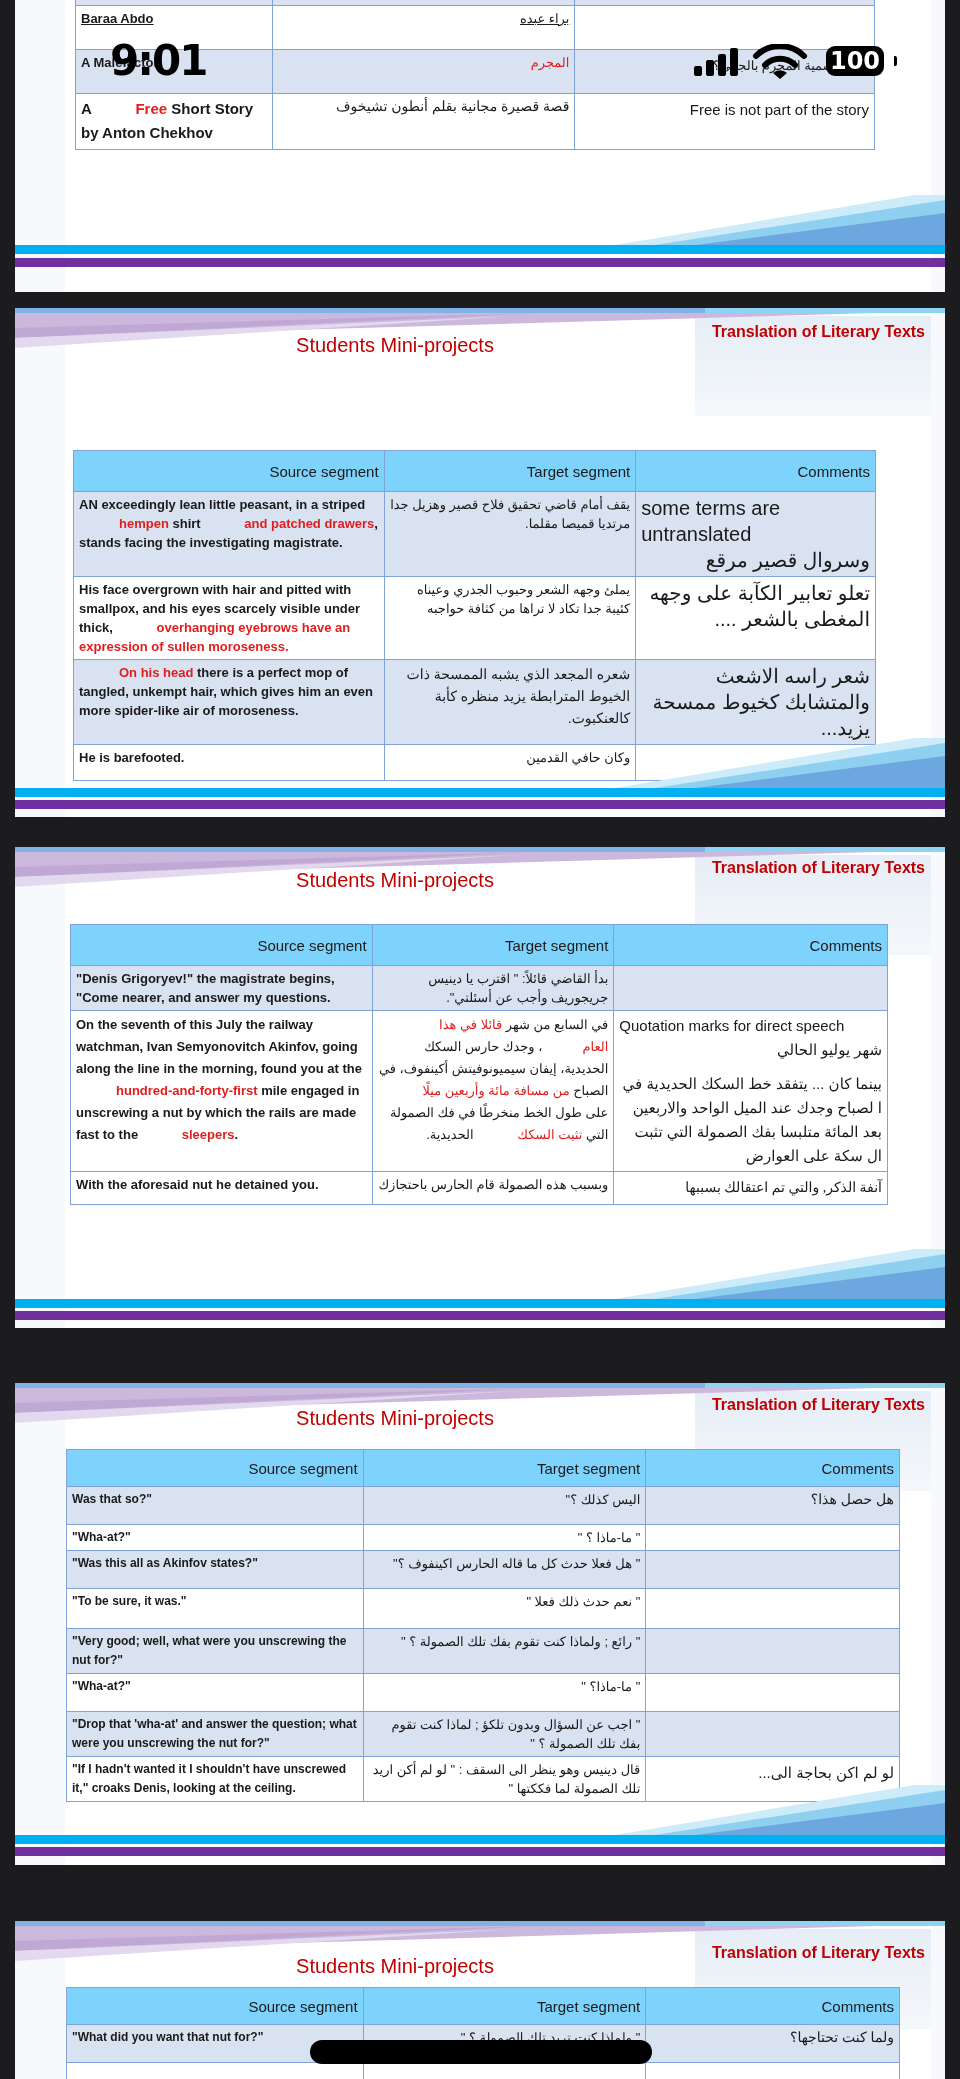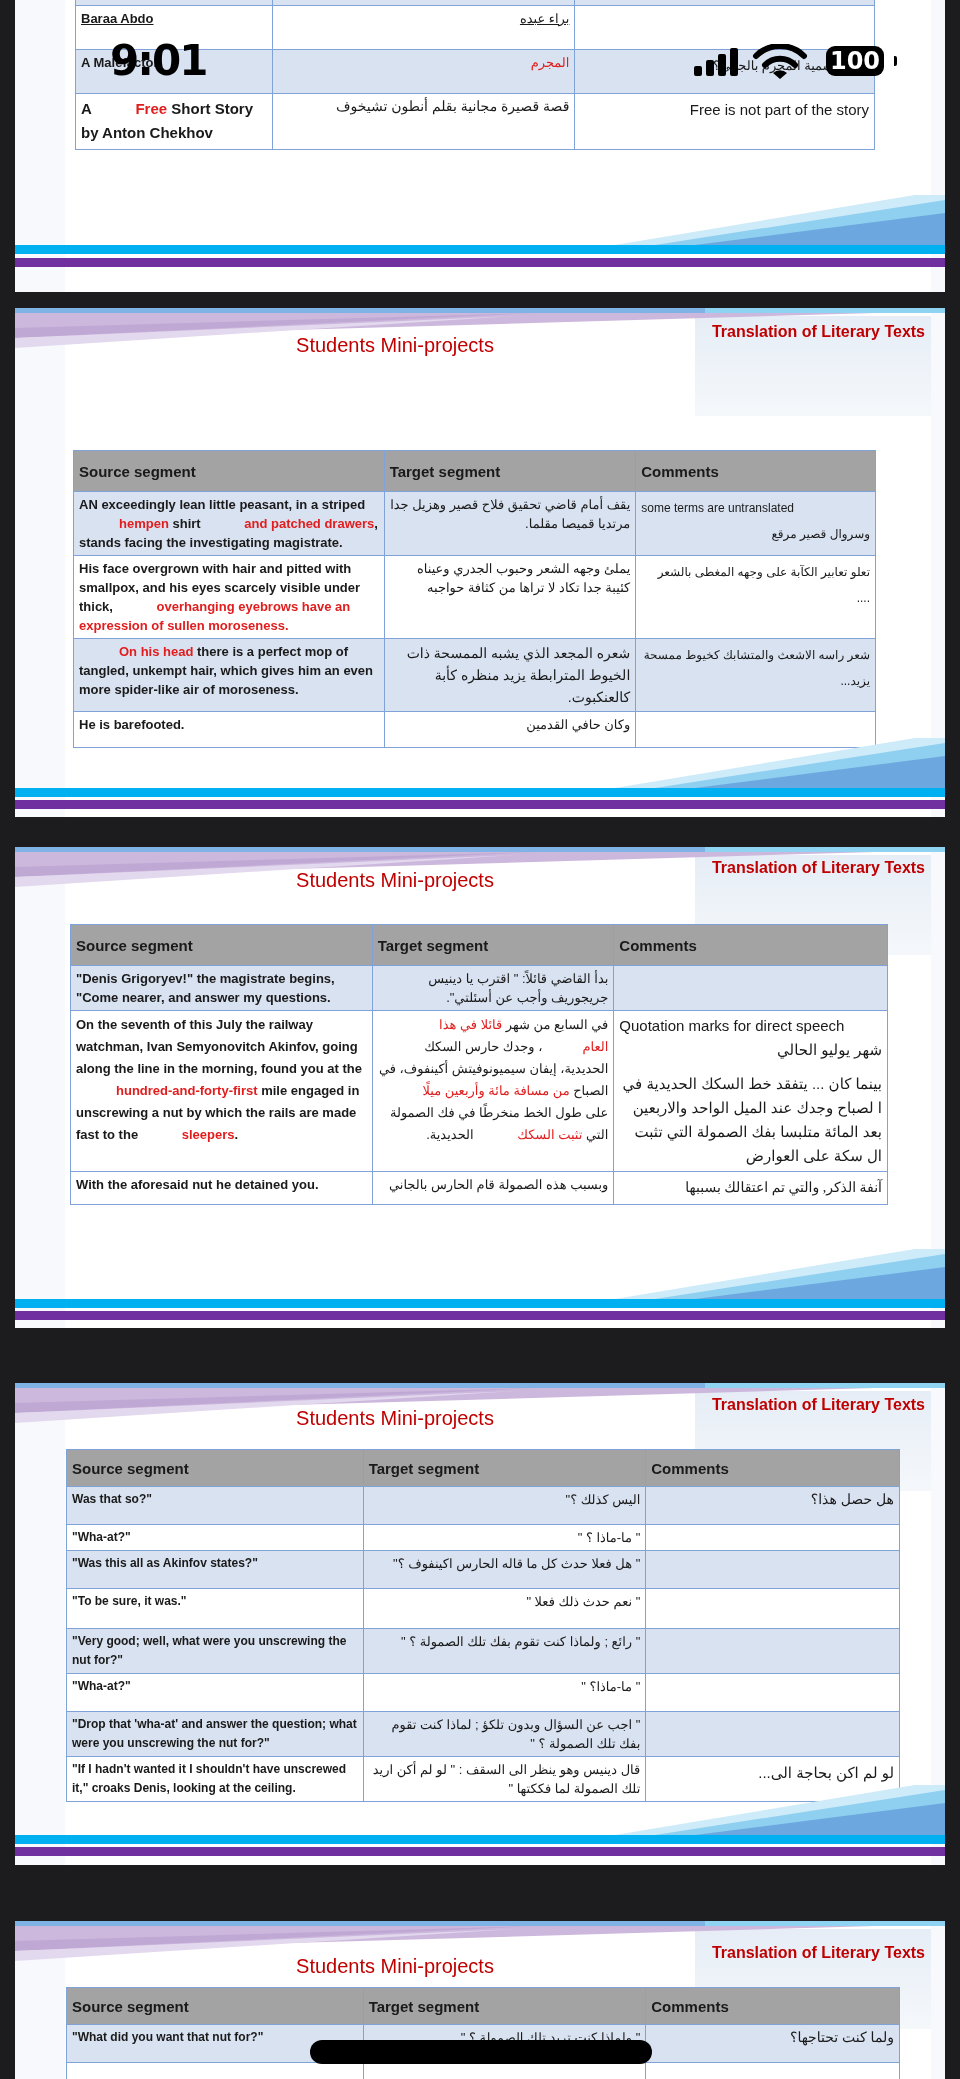--- a/index.html
+++ b/index.html
@@ -7,25 +7,25 @@
   .slide { position:absolute; left:15px; width:930px; background:#ffffff; overflow:hidden; }
   .slide .leftstrip { position:absolute; left:0; top:0; bottom:0; width:50px; background:#f7f9fc; }
   .slide .rightstrip { position:absolute; right:0; top:0; bottom:0; width:14px; background:#f7f9fc; }
   .topdeco { position:absolute; left:0; top:0; width:930px; height:60px; }
   .header-pane { position:absolute; right:14px; top:8px; width:236px; height:100px; background:linear-gradient(180deg,#e6edf6 0%,#f5f8fb 100%); }
   .title-main { position:absolute; left:0; width:760px; text-align:center; color:#c00000; font-weight:normal; font-size:20px; }
   .title-side { position:absolute; right:20px; color:#c00000; font-weight:bold; font-size:16px; }
   .bands { position:absolute; left:0; width:930px; height:60px; }
   table.seg { position:absolute; border-collapse:collapse; font-family:"Liberation Sans", sans-serif; font-size:13px; color:#1a1a1a; }
   table.seg td, table.seg th { border:1px solid #7fa2d8; padding:3px 5px; vertical-align:top; line-height:19px; }
-  table.seg th { text-align:left; font-weight:bold; font-size:15px; background:#a3a3a3; height:34px; vertical-align:middle; }
+  table.seg th { text-align:right; font-weight:normal; font-size:15px; background:#7dd3fc; height:34px; vertical-align:middle; }
   table.seg tr.shade td { background:#d9e2f1; }
   table.seg td.src { font-weight:bold; }
   table.seg td.tgt { direction:rtl; text-align:right; font-size:13px; }
-  table.seg td.cmt { font-size:12px; line-height:26px; }
+  table.seg td.cmt { font-size:20px; line-height:26px; }
   table.seg td.cmt.rtl { direction:rtl; text-align:right; }
   .red { color:#e11d1d;padding-left:40px; }
   .ul { text-decoration:underline; }
   .statusbar { position:absolute; left:0; top:40px; width:960px; height:50px; pointer-events:none; }
   .clock { position:absolute; left:110px; top:-4px; font-size:42px; font-weight:bold; color:#000; letter-spacing:-2px; font-family:"DejaVu Sans", sans-serif; }
   .sig { position:absolute; left:694px; top:8px; }
   .wifi { position:absolute; left:752px; top:4px; }
   .batt { position:absolute; left:826px; top:6px; width:58px; height:30px; background:#000; border-radius:9px; color:#fff; font-weight:bold; font-size:24px; text-align:center; line-height:30px; font-family:"DejaVu Sans", sans-serif; }
   .batt-tip { position:absolute; left:894px; top:16px; width:3px; height:10px; background:#000; border-radius:0 2px 2px 0; }
   .homebar { position:absolute; left:310px; top:2040px; width:342px; height:24px; background:#000; border-radius:12px; }
@@ -179,21 +179,21 @@
       <td class="src" style="line-height:22px;"><span>On the seventh of this July the railway watchman, Ivan Semyonovitch Akinfov, going along the line in the morning, found you at the </span><span class="red">hundred-and-forty-first</span><span> mile engaged in unscrewing a nut by which the rails are made fast to the </span><span class="red">sleepers</span><span>.</span></td>
       <td class="tgt" style="line-height:22px;"><span>في السابع من شهر </span><span class="red">قائلا في هذا العام</span><span>، وجدك حارس السكك الحديدية، إيفان سيميونوفيتش أكينفوف، في الصباح </span><span class="red">من مسافة مائة وأربعين ميلًا</span><span> على طول الخط منخرطًا في فك الصمولة التي </span><span class="red">تثبت السكك</span><span> الحديدية.</span></td>
       <td class="cmt" style="font-size:15px;line-height:24px;">
             <div>Quotation marks for direct speech</div>
             <div style="direction:rtl;text-align:right;margin-bottom:10px;">شهر يوليو الحالي</div>
             <div style="direction:rtl;text-align:right;">بينما كان ... يتفقد خط السكك الحديدية في ا لصباح وجدك عند الميل الواحد والاربعين بعد المائة متلبسا بفك الصمولة التي تثبت ال سكة على العوارض</div>
           </td>
     </tr>
     <tr>
       <td class="src">With the aforesaid nut he detained you.</td>
-      <td class="tgt">وبسبب هذه الصمولة قام الحارس بالجاني</td>
+      <td class="tgt">وبسبب هذه الصمولة قام الحارس باحتجازك</td>
       <td class="cmt rtl" style="font-size:14px;font-family:Liberation Serif, serif;">آنفة الذكر, والتي تم اعتقالك بسببها</td>
     </tr>
   </tbody>
     </table>
 
   <svg class="bands" style="top:402px;" viewBox="0 0 930 60" preserveAspectRatio="none">
     <polygon points="600,50 930,-5 930,50" fill="#cdebf8"></polygon>
     <polygon points="640,50 930,5 930,50" fill="#8fd0f0"></polygon>
     <polygon points="680,50 930,18 930,50" fill="#6da7df"></polygon>
     <rect x="0" y="50" width="930" height="9" fill="#00b0f0"></rect>

